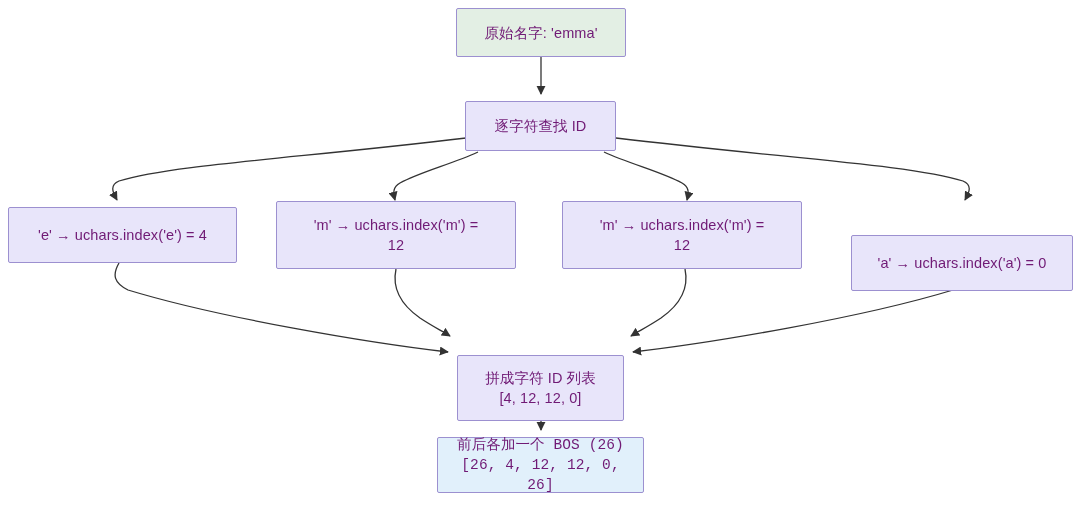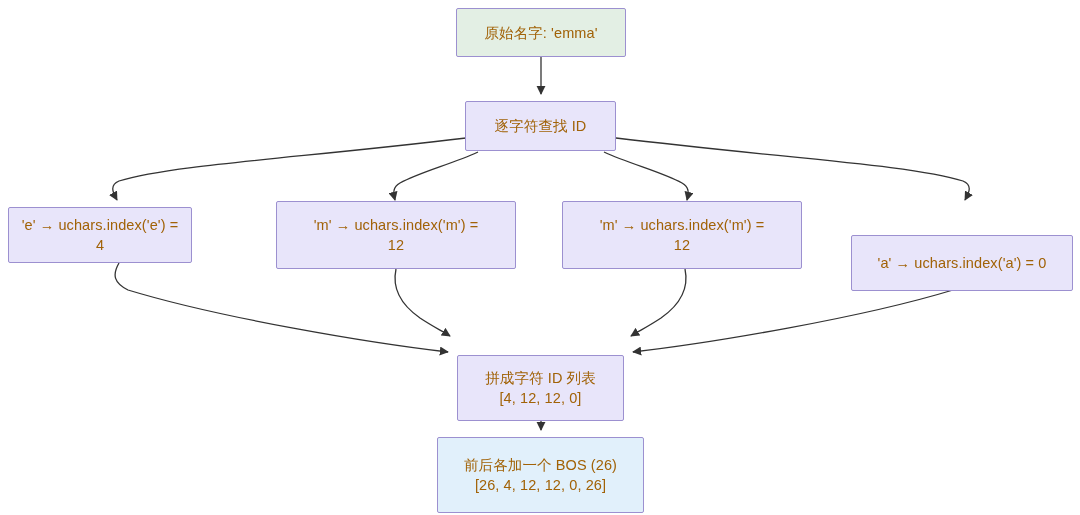--- a/index.html
+++ b/index.html
@@ -25,21 +25,21 @@
   }
   .node {
     position: absolute;
     box-sizing: border-box;
     border: 1px solid #9c90d0;
     border-radius: 2px;
     display: flex;
     align-items: center;
     justify-content: center;
     text-align: center;
-    color: #a16207;
+    color: #701a75;
     font-size: 14.5px;
     line-height: 20px;
     letter-spacing: 0.1px;
     padding: 4px 8px;
   }
   .node .label {
     white-space: pre-line;
     display: block;
   }
   .fill-green  { background: #e3efe4; }
@@ -80,21 +80,21 @@
   </svg>
 
   <div class="node fill-green" style="left:456px; top:8px; width:170px; height:49px;">
     <span class="label">原始名字: 'emma'</span>
   </div>
 
   <div class="node fill-purple" style="left:465px; top:101px; width:151px; height:50px;">
     <span class="label">逐字符查找 ID</span>
   </div>
 
-  <div class="node fill-purple" style="left:8px; top:207px; width:184px; height:56px;">
+  <div class="node fill-purple" style="left:8px; top:207px; width:229px; height:56px;">
     <span class="label">'e' → uchars.index('e') = 4</span>
   </div>
 
   <div class="node fill-purple" style="left:276px; top:201px; width:240px; height:68px;">
     <span class="label">'m' → uchars.index('m') =
 12</span>
   </div>
 
   <div class="node fill-purple" style="left:562px; top:201px; width:240px; height:68px;">
     <span class="label">'m' → uchars.index('m') =
@@ -103,18 +103,18 @@
 
   <div class="node fill-purple" style="left:851px; top:207px; width:222px; height:56px;margin-top:28px;">
     <span class="label">'a' → uchars.index('a') = 0</span>
   </div>
 
   <div class="node fill-purple" style="left:457px; top:320px; width:167px; height:66px;margin-top:35px;">
     <span class="label">拼成字符 ID 列表
 [4, 12, 12, 0]</span>
   </div>
 
-  <div class="node fill-blue" style="left:437px; top:437px; width:207px; height:76px;">
+  <div class="node fill-blue" style="left:437px; top:437px; width:207px; height:56px;font-family:Liberation Mono, monospace;">
     <span class="label">前后各加一个 BOS (26)
 [26, 4, 12, 12, 0, 26]</span>
   </div>
 
 </div>
 
 </body></html>

